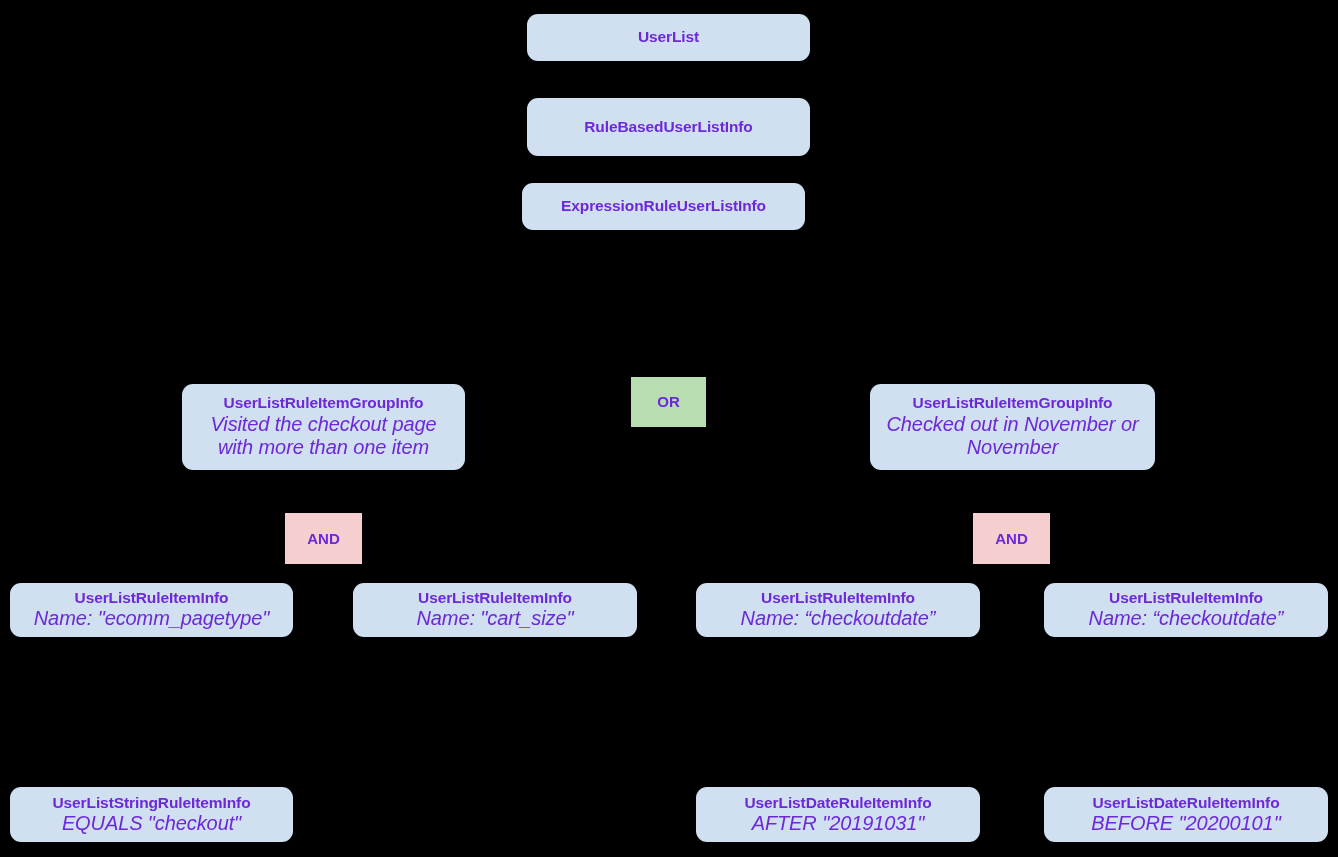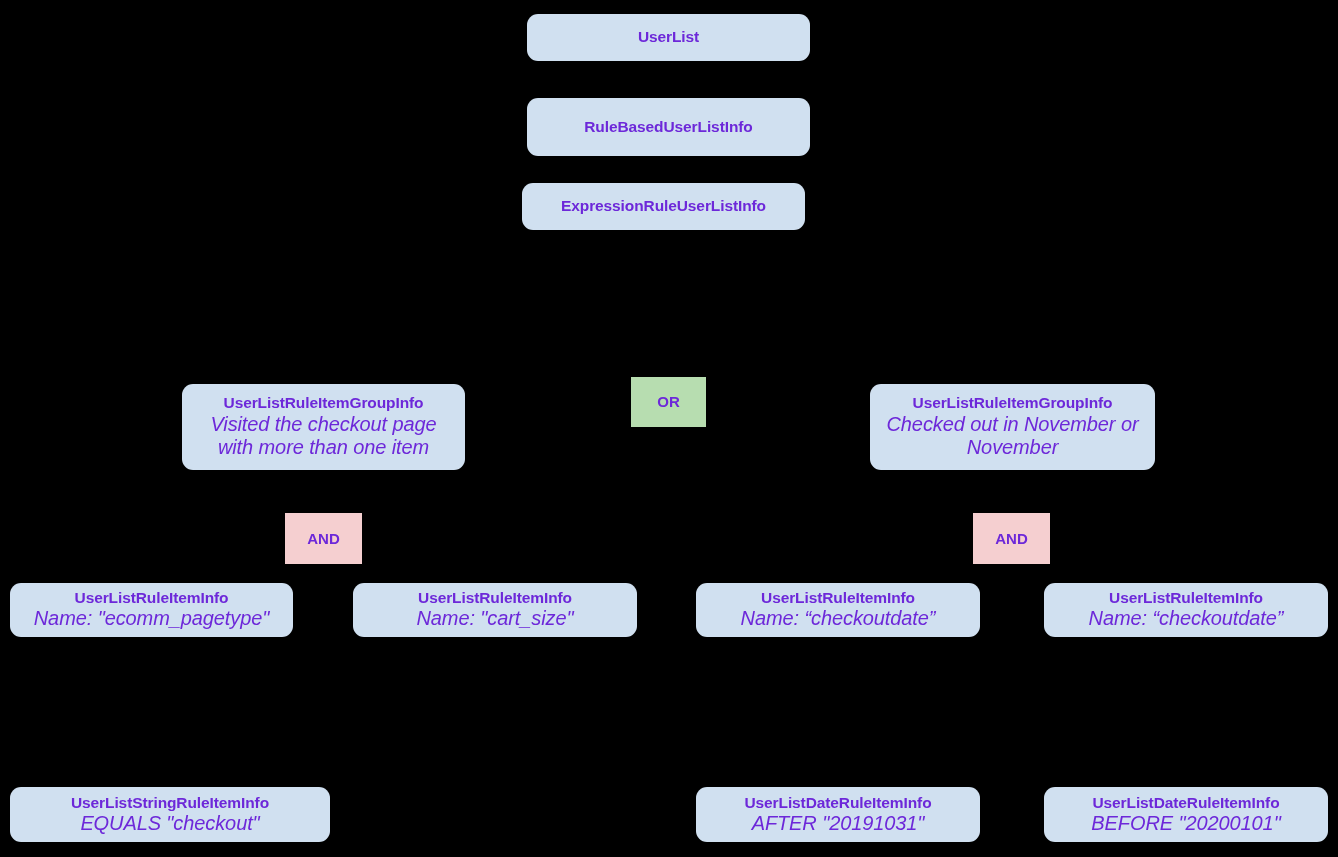--- a/index.html
+++ b/index.html
@@ -159,21 +159,21 @@
   <div class="node entity" style="left:696px; top:583px; width:284px; height:54px;">
     <div class="title">UserListRuleItemInfo</div>
     <div class="subtitle">Name: “checkoutdate”</div>
   </div>
 
   <div class="node entity" style="left:1044px; top:583px; width:284px; height:54px;">
     <div class="title">UserListRuleItemInfo</div>
     <div class="subtitle">Name: “checkoutdate”</div>
   </div>
 
-  <div class="node entity" style="left:10px; top:787px; width:320px; height:55px;">
+  <div class="node entity" style="left:10px; top:787px; width:283px; height:55px;">
     <div class="title">UserListStringRuleItemInfo</div>
     <div class="subtitle">EQUALS "checkout"</div>
   </div>
 
 
   <div class="node entity" style="left:696px; top:787px; width:284px; height:55px;">
     <div class="title">UserListDateRuleItemInfo</div>
     <div class="subtitle">AFTER "20191031"</div>
   </div>
 

